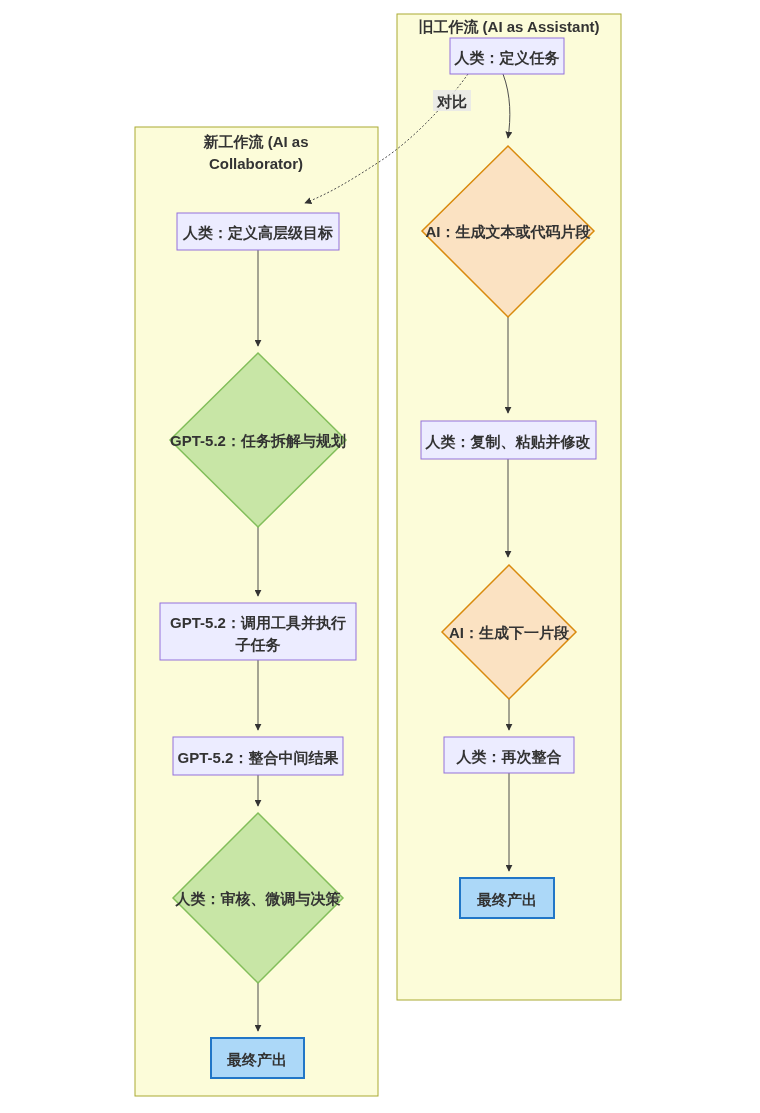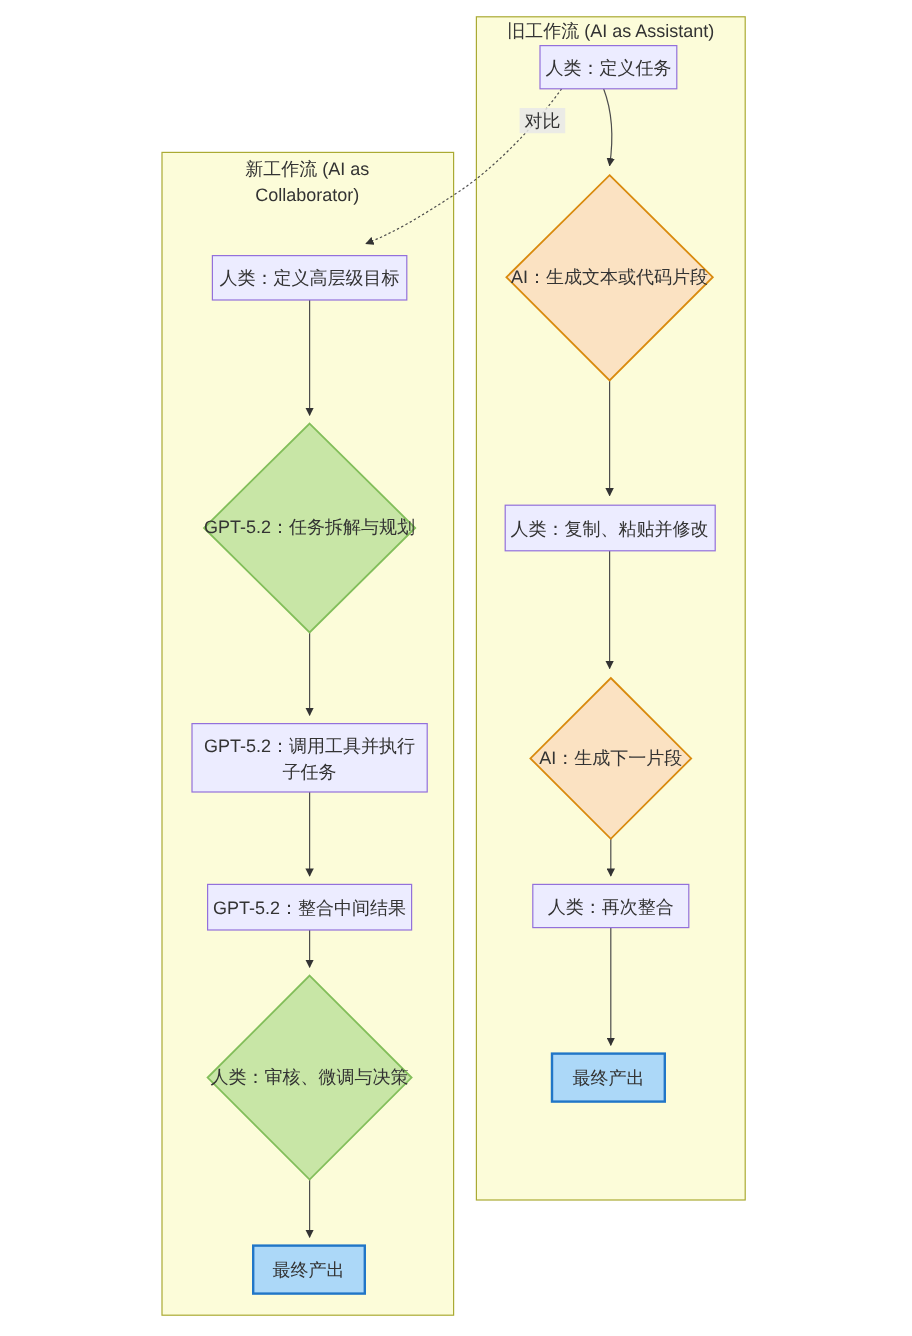--- a/index.html
+++ b/index.html
@@ -6,20 +6,21 @@
     margin: 0;
     padding: 0;
     background: #ffffff;
   }
   .stage {
     position: relative;
     width: 760px;
     height: 1113px;
     background: #ffffff;
     font-family: "Liberation Sans", "DejaVu Sans", sans-serif;
+    font-weight: bold;
   }
   svg text {
     font-family: "Liberation Sans", "DejaVu Sans", sans-serif;
     fill: #333333;
   }
   .cluster-title { font-size: 15px; }
   .node-label    { font-size: 15px; }
   .edge-label    { font-size: 15px; }
   .edge {
     fill: none;

